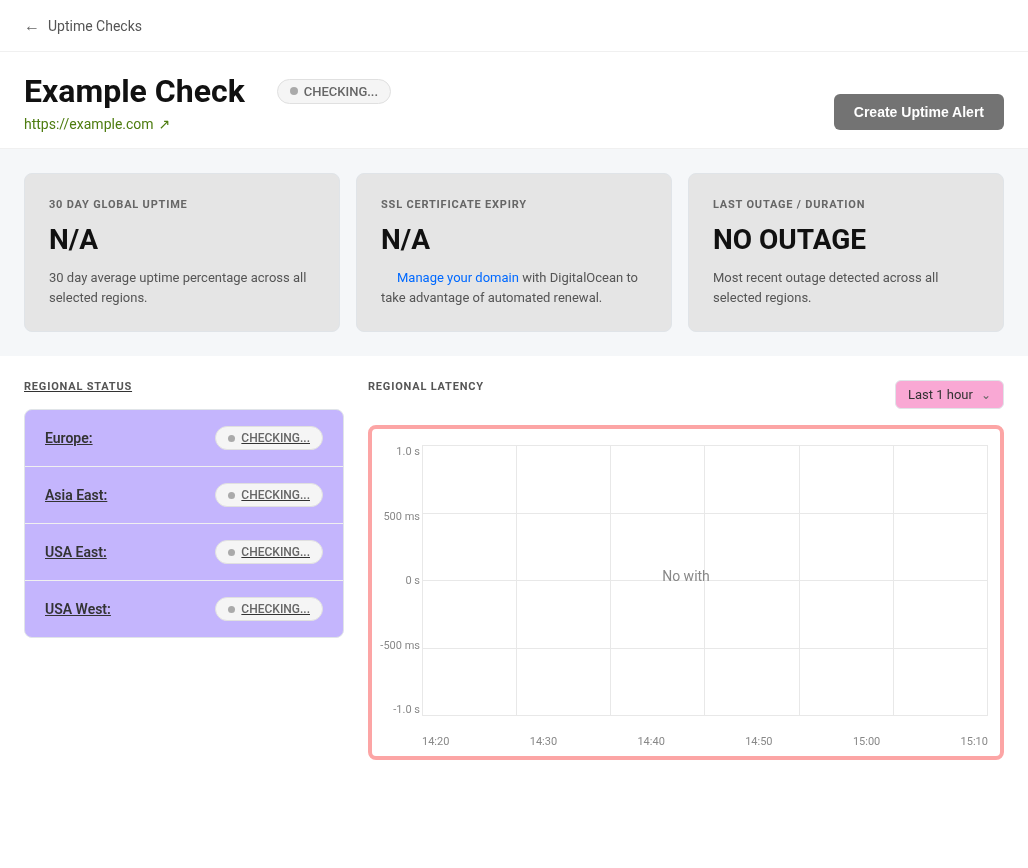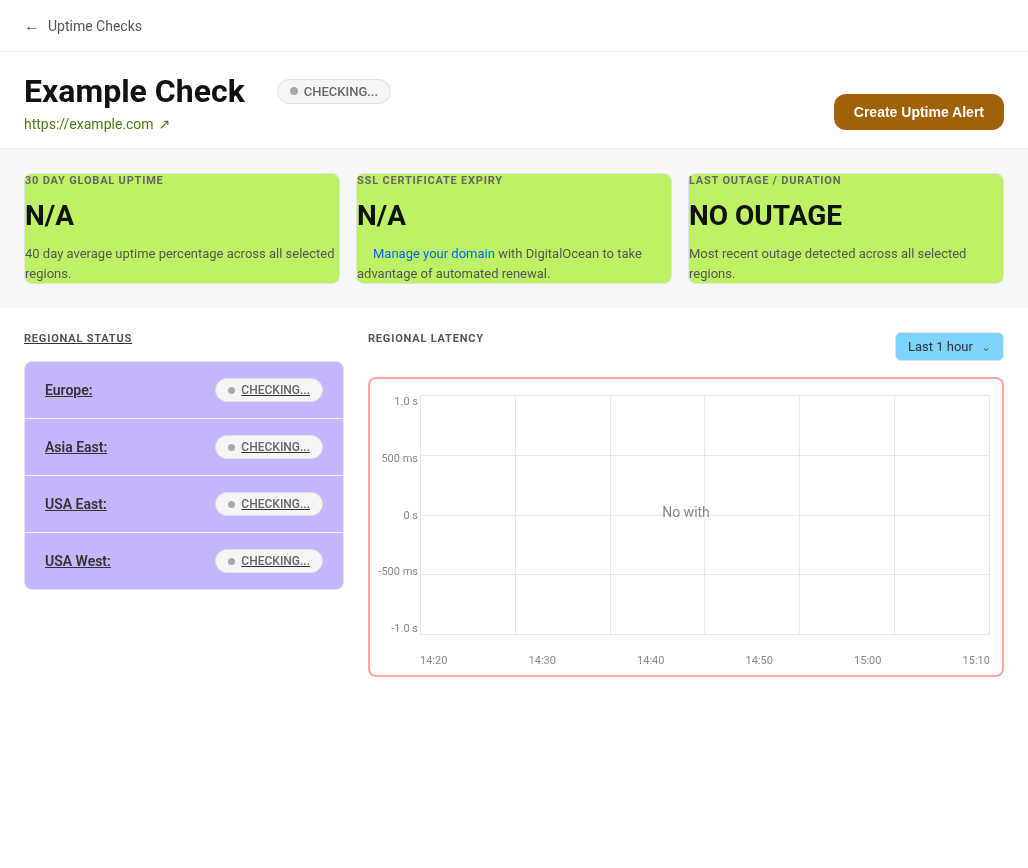--- a/index.html
+++ b/index.html
@@ -27,31 +27,31 @@
     .page-title { font-size: 32px; font-weight: 700; color: #111; }
     .checking-badge {
       display: flex; align-items: center; gap: 6px;
       background: #f5f5f5; border: 1px solid #e0e0e0;
       border-radius: 20px; padding: 4px 12px;
       font-size: 13px; color: #666; font-weight: 500;
     }
     .checking-dot { width: 8px; height: 8px; border-radius: 50%; background: #aaa; }
     .site-link { color: #4d7c0f; text-decoration: none; font-size: 14px; display: flex; align-items: center; gap: 5px; }
     .create-alert-btn {
-      background: #a16207; color: #fff; border: none; border-radius: 12px;
+      background: #737373; color: #fff; border: none; border-radius: 6px;
       padding: 10px 20px; font-size: 14px; font-weight: 600; cursor: pointer; margin-top: 20px;
     }
 
     .stats-section {
       background: #f5f7f9; padding: 24px;
       display: flex; gap: 16px;
     }
     .stat-card {
-      background: #bef264; border: 1px solid #e0e4e8; border-radius: 8px;
-      flex: 1;
+      background: #e5e5e5; border: 1px solid #e0e4e8; border-radius: 8px;
+      padding: 24px; flex: 1;
     }
     .stat-label {
       font-size: 11px; font-weight: 700; color: #666; letter-spacing: 0.8px;
       text-transform: uppercase; margin-bottom: 12px;
     }
     .stat-value { font-size: 28px; font-weight: 700; color: #111; margin-bottom: 12px; }
     .stat-desc { font-size: 13px; color: #555; line-height: 1.5; }
     .stat-link { color: #0069ff; text-decoration: none; margin-left: 16px; }
 
     .bottom-section {
@@ -79,28 +79,28 @@
       background: #f5f5f5; border: 1px solid #e0e0e0;
       border-radius: 20px; padding: 4px 12px;
       font-size: 12px; color: #666; font-weight: 500;
     }
     .region-dot { width: 7px; height: 7px; border-radius: 50%; background: #aaa; }
 
     .latency-header { display: flex; align-items: center; justify-content: space-between; margin-bottom: 16px; }
     .time-selector {
       display: flex; align-items: center; gap: 8px;
       border: 1px solid #e0e4e8; border-radius: 6px;
-      padding: 6px 12px; background: #7dd3fc; cursor: pointer;
+      padding: 6px 12px; background: #f9a8d4; cursor: pointer;
       font-size: 13px; color: #333;
     }
     .chevron-down { font-size: 12px; color: #666; }
 
     .chart-container {
-      border: 2px solid #fca5a5; border-radius: 8px; background: #fff;
-      padding: 16px 12px 40px 50px; position: relative; height: 300px; overflow: hidden;
+      border: 4px solid #fca5a5; border-radius: 8px; background: #fff;
+      padding: 16px 12px 40px 50px; position: relative; height: 335px; overflow: hidden;
     }
     .chart-y-labels {
       position: absolute; left: 0; top: 16px; bottom: 40px;
       display: flex; flex-direction: column; justify-content: space-between;
       width: 48px; text-align: right;
       font-size: 11px; color: #888;
     }
     .chart-grid {
       position: absolute; left: 50px; right: 12px; top: 16px; bottom: 40px;
       display: flex; flex-direction: column; justify-content: space-between;
@@ -146,21 +146,21 @@
     </a>
   </div>
   <button class="create-alert-btn">Create Uptime Alert</button>
 </div>
 
 <div class="stats-section">
 
   <div class="stat-card">
     <div class="stat-label">30 DAY GLOBAL UPTIME</div>
     <div class="stat-value">N/A</div>
-    <div class="stat-desc">40 day average uptime percentage across all selected regions.</div>
+    <div class="stat-desc">30 day average uptime percentage across all selected regions.</div>
   </div>
 
   <div class="stat-card">
     <div class="stat-label">SSL CERTIFICATE EXPIRY</div>
     <div class="stat-value">N/A</div>
     <div class="stat-desc">
       <a class="stat-link">Manage your domain</a><span> with DigitalOcean to take advantage of automated renewal.</span>
     </div>
   </div>
 

